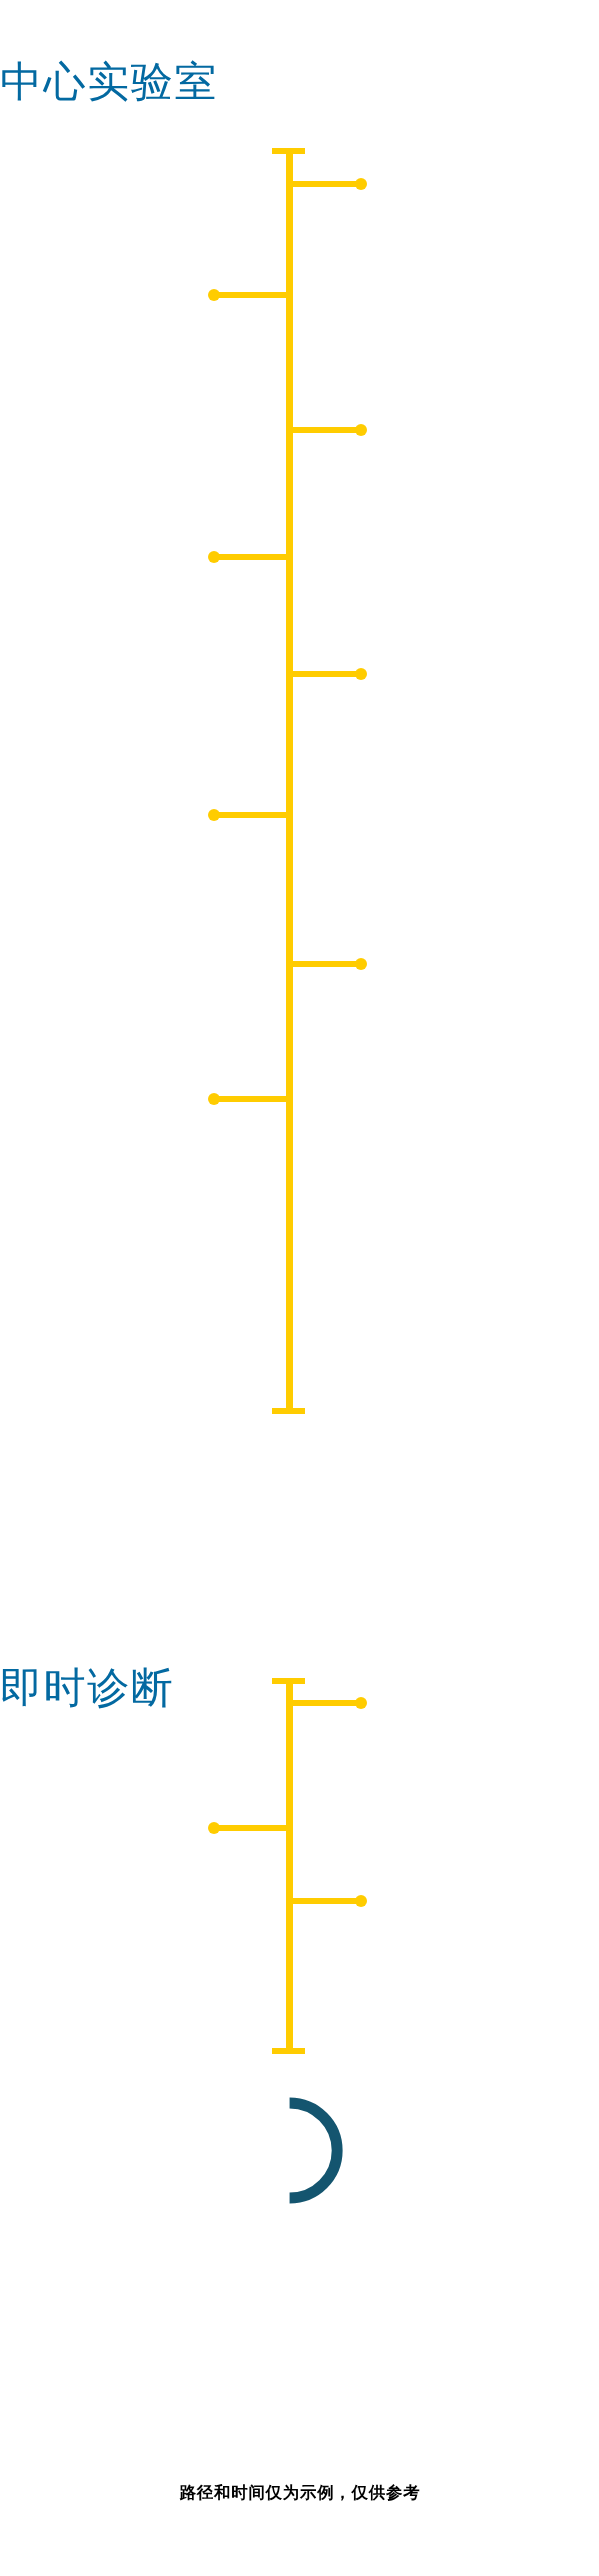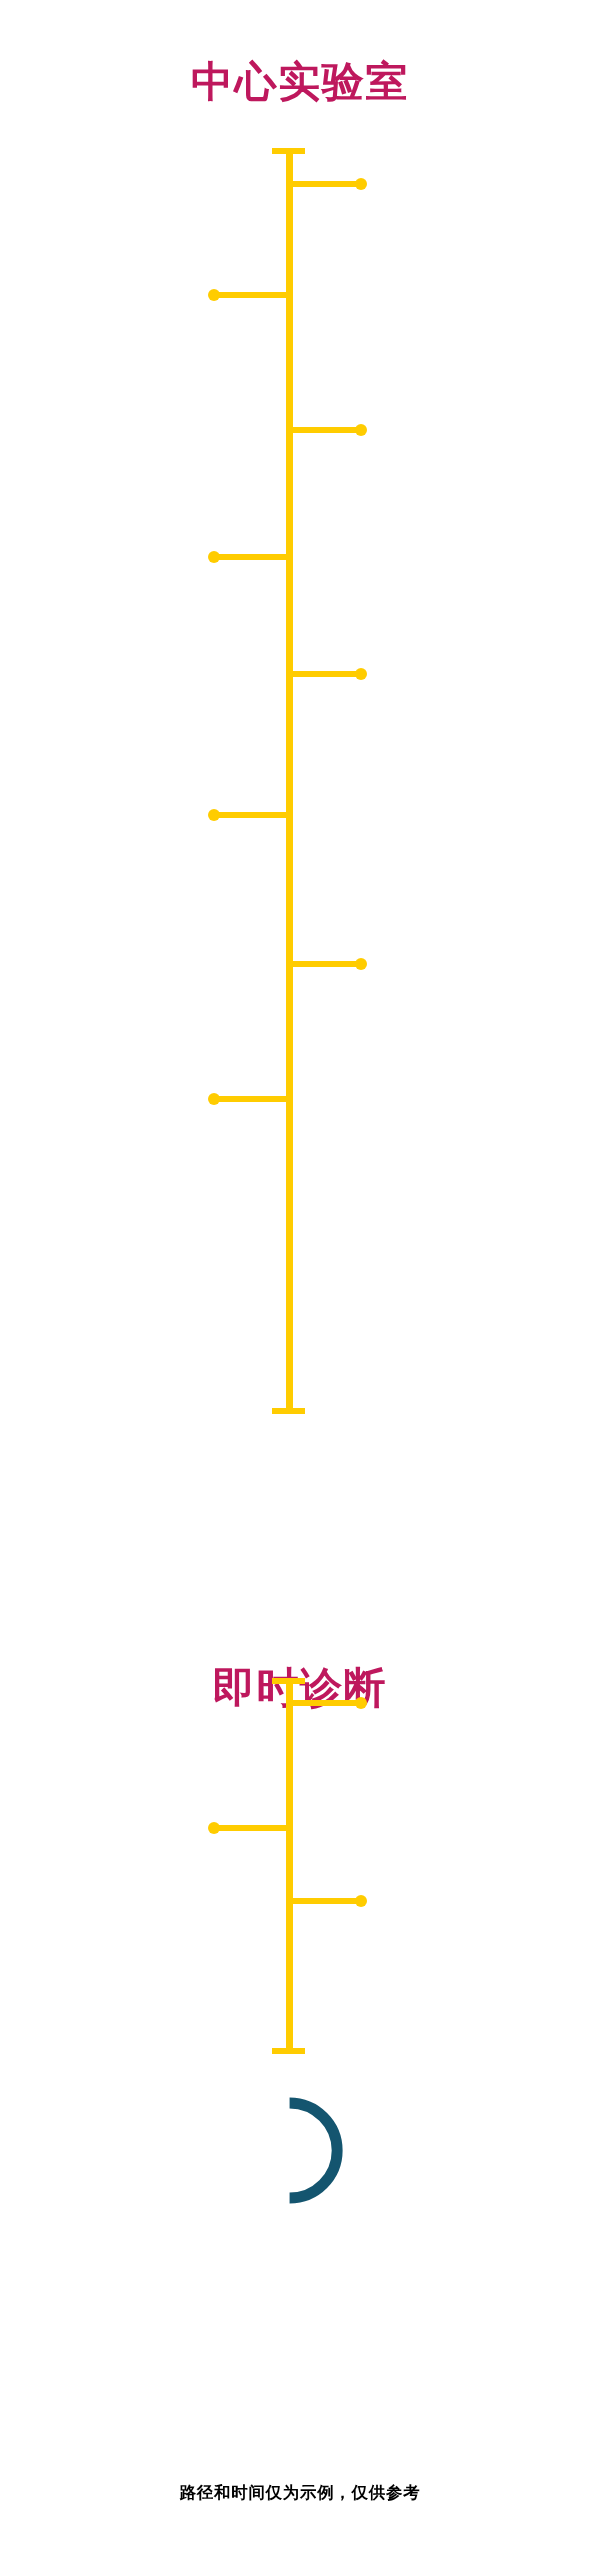--- a/index.html
+++ b/index.html
@@ -19,26 +19,26 @@
     position: absolute;
     left: 0; top: 0;
     width: 600px;
     height: 2576px;
   }
 
   
   .section-title {
     position: absolute;
     width: 600px;
-    text-align: center;
-    font-weight: bold;
+    text-align: left;
+    font-weight: normal;
     font-size: 42px;
     line-height: 47px;
     letter-spacing: 1.6px;
-    color: #be185d;
+    color: #0369a1;
     white-space: nowrap;
   }
   #title-central { top: 58px; }
   #title-poc     { top: 1664px; }
 
   
   .timeline {
     position: absolute;
     left: 0;
     width: 600px;

